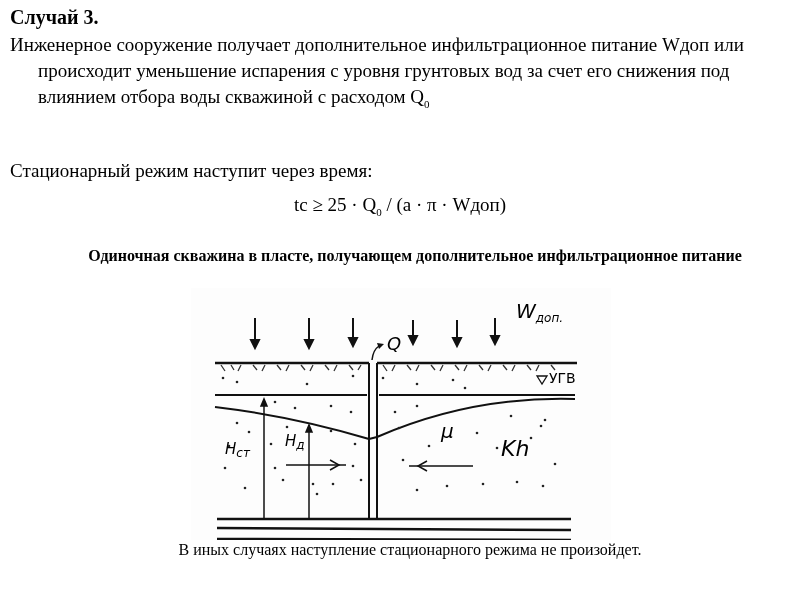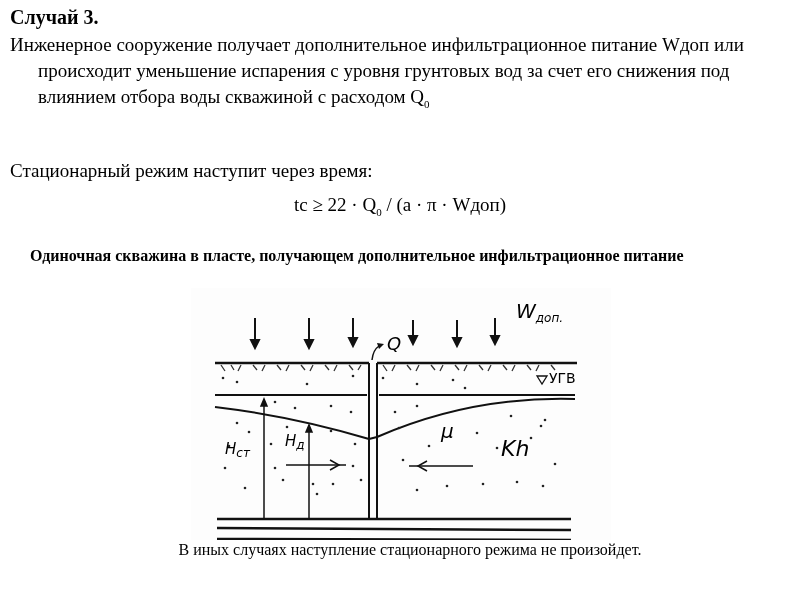--- a/index.html
+++ b/index.html
@@ -5,36 +5,36 @@
   html, body { margin: 0; padding: 0; background: #ffffff; }
   body { width: 800px; height: 600px; position: relative; overflow: hidden;
          font-family: "Liberation Serif", "DejaVu Serif", serif; color: #000; }
   .abs { position: absolute; }
   .title { left: 10px; top: 6px; font-size: 20px; font-weight: bold; }
   .para { left: 10px; top: 32px; width: 770px; font-size: 19px; line-height: 26px;
           text-indent: -28px; padding-left: 28px; box-sizing: border-box; }
   .para2 { left: 10px; top: 128px; font-size: 19px; margin-top: 32px; }
   .formula { left: 0; width: 800px; top: 194px; text-align: center; font-size: 19px; }
   .formula sub { font-size: 11px; }
-  .caption { left: 30px; width: 770px; top: 244px; font-size: 16px;
+  .caption { left: 30px; width: 770px; top: 244px; text-align: center; font-size: 16px;
              font-weight: bold; line-height: 23px; }
   .diagram { left: 191px; top: 288px; width: 420px; height: 252px; }
   .footer { left: 0; width: 820px; top: 541px; text-align: center; font-size: 16px; }
   sub { font-size: 11px; }
 </style>
 </head>
 <body>
 
 <div class="abs title">Случай 3.</div>
 
 <div class="abs para"><span>Инженерное сооружение получает дополнительное инфильтрационное питание Wдоп или происходит уменьшение испарения с уровня грунтовых вод за счет его снижения под влиянием отбора воды скважиной с расходом Q</span><sub>0</sub></div>
 
 <div class="abs para2">Стационарный режим наступит через время:</div>
 
-<div class="abs formula"><span>tc ≥ 22 · Q</span><sub>0</sub><span> / (a · π · Wдоп)</span></div>
+<div class="abs formula"><span>tc ≥ 25 · Q</span><sub>0</sub><span> / (a · π · Wдоп)</span></div>
 
 <div class="abs caption">Одиночная скважина  в пласте, получающем дополнительное инфильтрационное питание</div>
 
 <div class="abs diagram">
   <svg width="420" height="252" viewBox="0 0 420 252" xmlns="http://www.w3.org/2000/svg">
     <rect x="0" y="0" width="420" height="252" fill="#fdfdfd"></rect>
     <g stroke="#111" stroke-width="2" fill="#111">
       <line x1="64" y1="30" x2="64" y2="58"></line>
         <polygon points="60,52 68,52 64,60"></polygon>
       <line x1="118" y1="30" x2="118" y2="58"></line>

